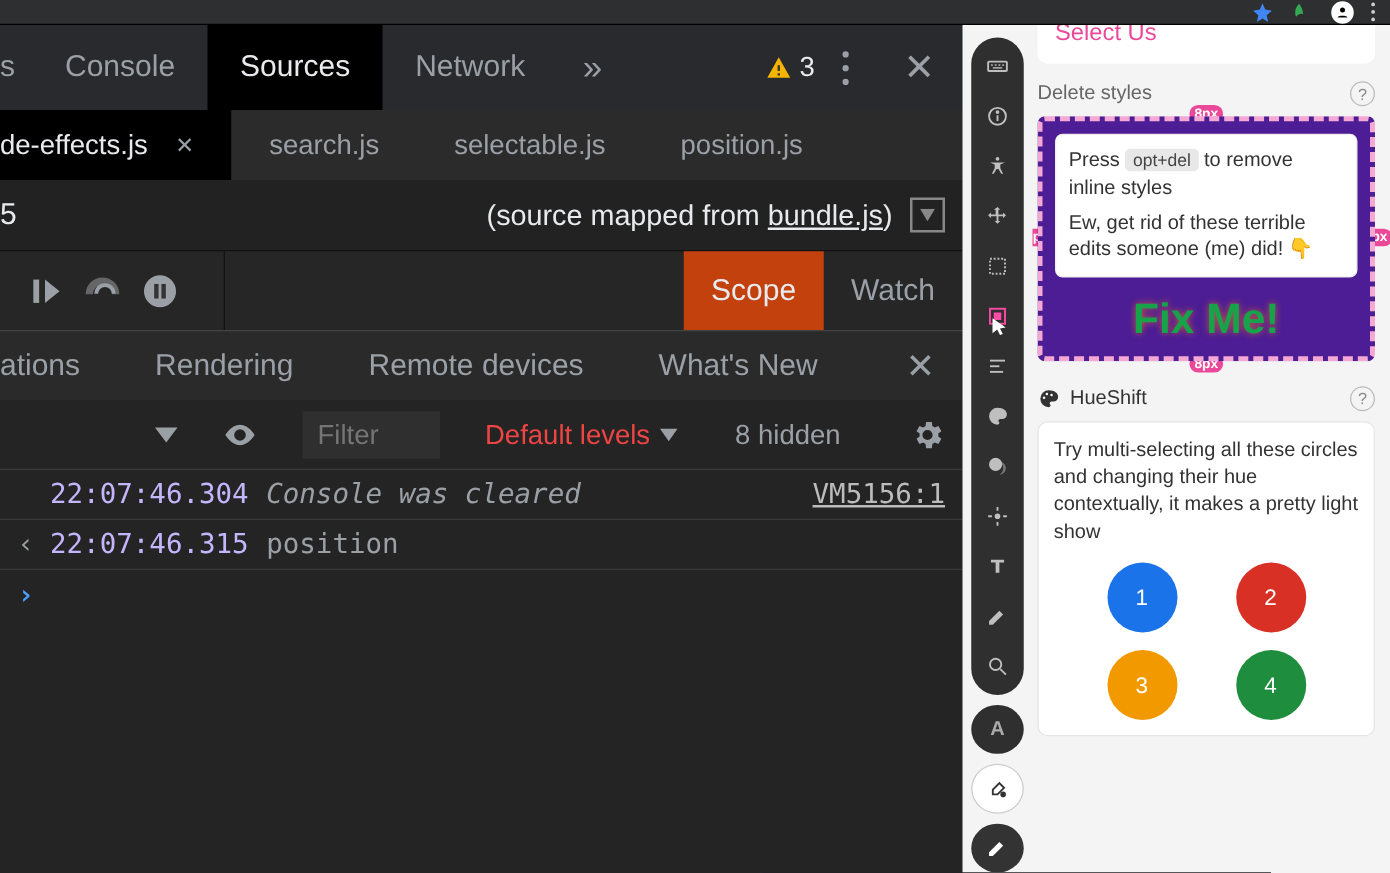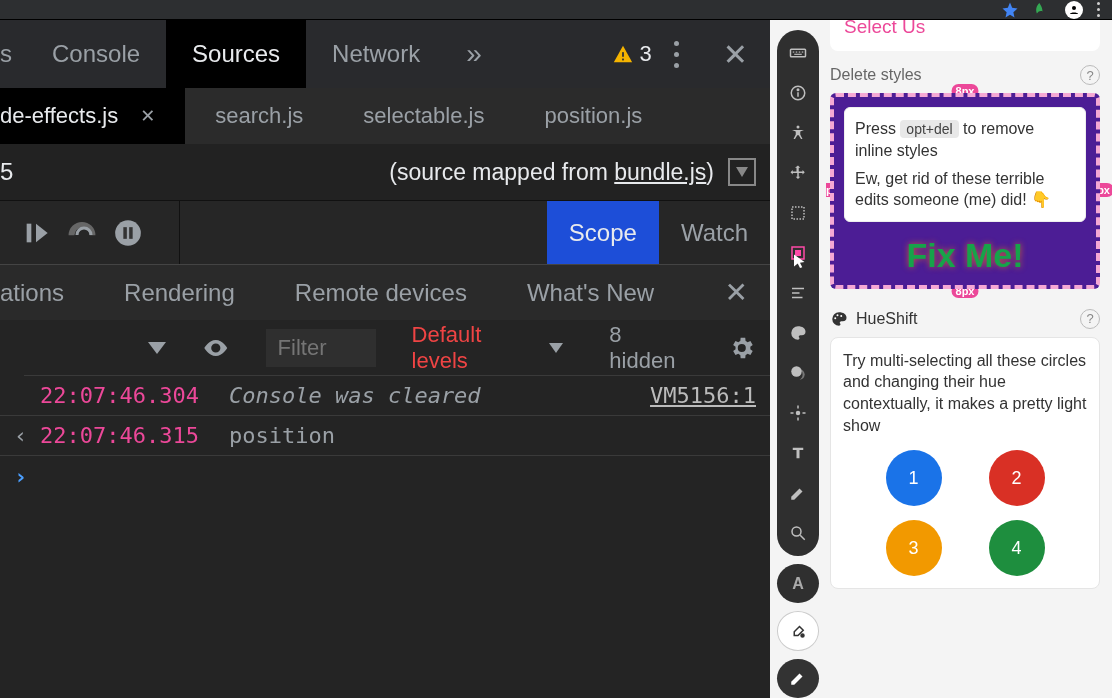--- a/index.html
+++ b/index.html
@@ -62,42 +62,42 @@
   .mapped-box{ width:28px; height:28px; border:2px solid #888; display:flex; align-items:center; justify-content:center; margin-left:14px;}
   .mapped-box svg{ fill:#888;}
   .mapped-right{display:flex; align-items:center;}
 
   
   .dbg-row{ height:64px; background:#262626; display:flex; align-items:center; border-top:1px solid #111;}
   .dbg-icons{ display:flex; align-items:center; gap:18px; padding:0 22px; height:64px; border-right:1px solid #111; width: 180px;}
   .dbg-ic{ width:28px; height:28px; display:flex; align-items:center; justify-content:center; color:#9aa0a6;}
   .scope-tabs{ display:flex; margin-left:auto;}
   .scope-tab{ padding:0 22px; height:64px; display:flex; align-items:center; font-size:24px; color:#9aa0a6; cursor:pointer;}
-  .scope-tab.active{ background:#1d4ed8; color:#e8eaed;}
+  .scope-tab.active{ background:#c2410c; color:#e8eaed;}
 
   
   .drawer-tabs{ height:56px; background:#2a2a2a; display:flex; align-items:center; padding-left:0; border-top:1px solid #444;}
   .drawer-tab{ padding:0 30px; font-size:24px; color:#9aa0a6; cursor:pointer; height:56px; display:flex; align-items:center;}
   .drawer-tab.cut{ padding-left:0; padding-right:30px;}
   .drawer-close{ margin-left:auto; font-size:28px; color:#9aa0a6; padding:0 22px;}
 
   
-  .con-toolbar{ height:56px; background:#242424; display:flex; align-items:center; gap:36px; padding:0 14px; border-bottom:1px solid #3a3a3a;margin-left:24px;}
+  .con-toolbar{ height:56px; background:#242424; display:flex; align-items:center; gap:36px; padding:0 14px; border-bottom:1px solid #3a3a3a;}
   .tri-down{ width:0;height:0;border-left:9px solid transparent;border-right:9px solid transparent;border-top:12px solid #9aa0a6; margin-left:110px;}
   .eye-ic{ width:28px;height:28px; color:#9aa0a6;}
   .filter-input{ background:#2f2f2f; border:none; color:#9aa0a6; font-size:22px; padding:6px 12px; width:110px; outline:none;}
   .levels{ display:flex; align-items:center; gap:8px; color:#ef4444; font-size:22px;}
   .levels .tri{border-left:7px solid transparent;border-right:7px solid transparent;border-top:10px solid #9aa0a6;}
   .hidden-count{ color:#9aa0a6; font-size:22px; margin-left:10px;}
   .gear-ic{ width:28px; height:28px; color:#9aa0a6; margin-left:auto;}
 
   
   .messages{ flex:1; background:#242424; font-family: Menlo, Consolas, monospace; font-size:22px;}
   .msg-row{ display:flex; align-items:center; padding:7px 14px 7px 40px; color:#9aa0a6; position:relative;}
-  .msg-row .ts{ color:#ec4899; margin-right:30px;}
+  .msg-row .ts{ color:#c4b5fd; margin-right:14px;}
   .msg-row .txt{ font-style:italic;}
   .msg-row .src{ margin-left:auto; color:#bbb; text-decoration:underline;}
   .msg-row.undef{ border-top:1px solid #3a3a3a; border-bottom:1px solid #3a3a3a;}
   .msg-row.undef .back-ic{ position:absolute; left:14px; color:#9aa0a6;}
   .prompt-row{ padding:8px 14px;}
   .prompt-row .caret{ color:#4b9fff; font-size:22px; font-weight:bold;}
 
   
   .toolstrip{ width:56px; background:transparent; display:flex; flex-direction:column; align-items:center; padding-top:10px; gap:0;}
   .pill{ background:#2f2f2f; border-radius:26px; padding:12px 0; display:flex; flex-direction:column; align-items:center; gap:18px; width:42px;}

